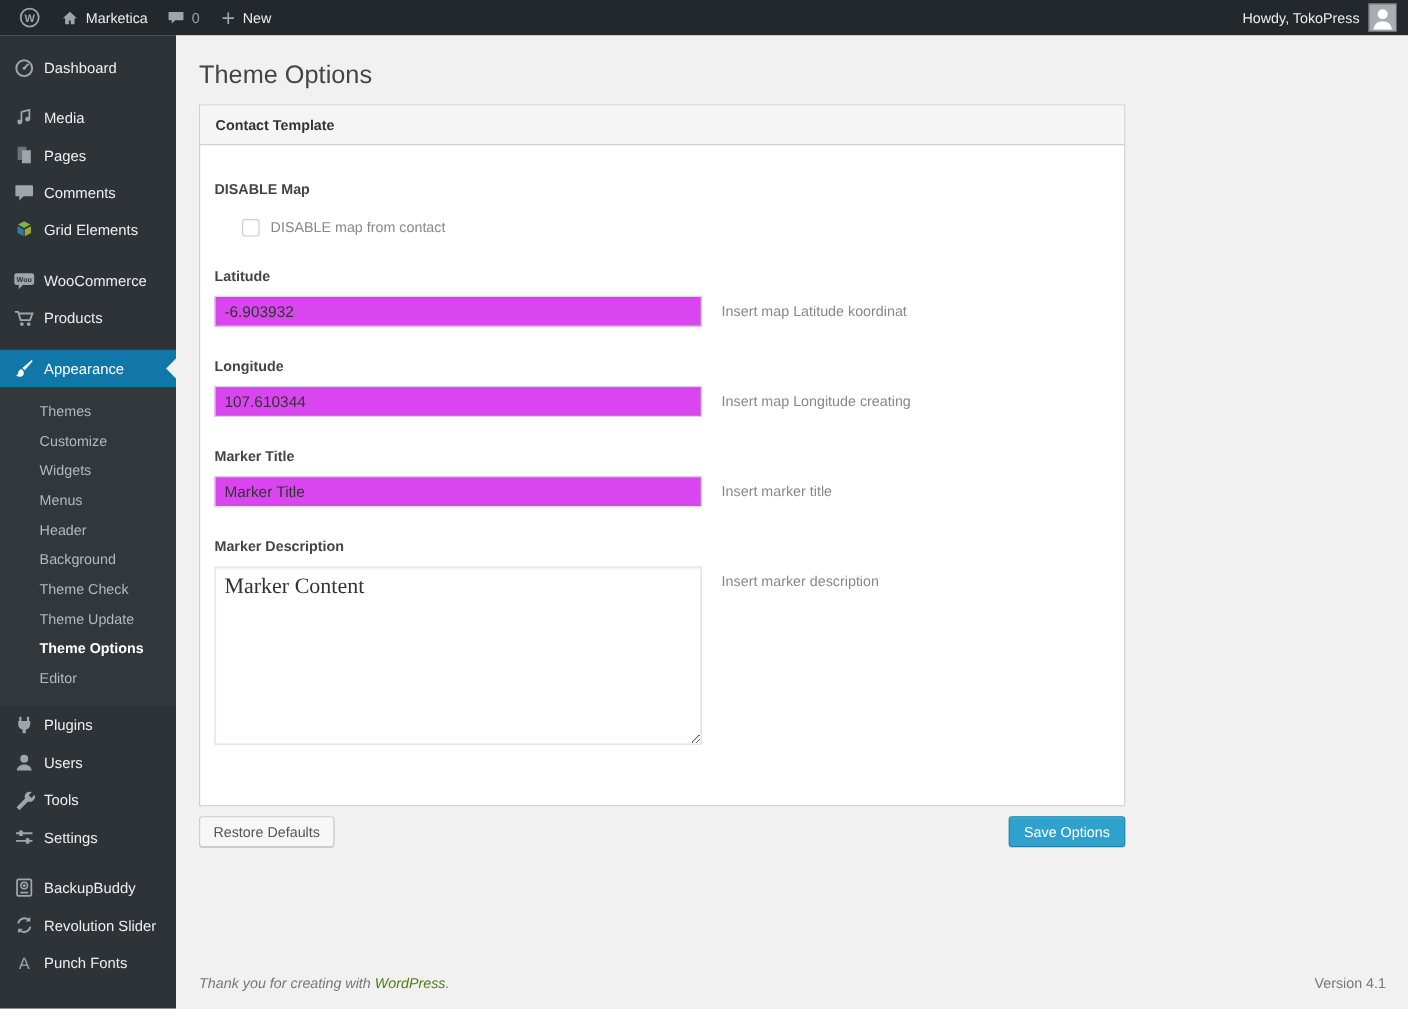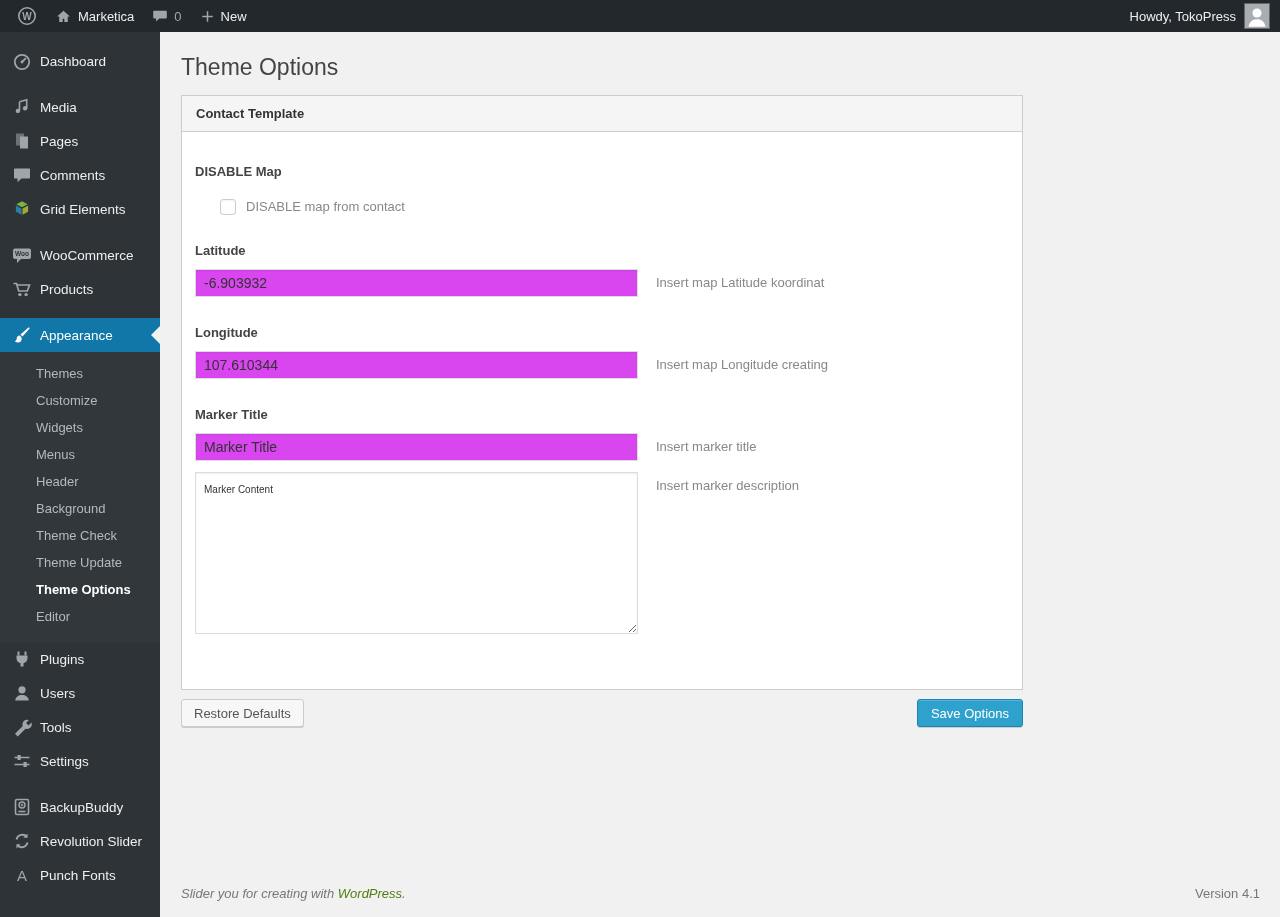--- a/index.html
+++ b/index.html
@@ -79,22 +79,22 @@
   }
   .check-label { color: #888; font-size: 13px; cursor: pointer; }
   .input-row { display: flex; align-items: flex-start; margin-top: 11px; }
   .text-input {
     width: 443px; height: 28px; padding: 3px 8px; font-size: 14px;
     font-family: "Liberation Sans", sans-serif; color: #333;
     border: 1px solid #ddd; background: #d946ef; box-shadow: inset 0 1px 2px rgba(0,0,0,.07);
     border-radius: 0; outline: none;
   }
   .textarea-input {
-    width: 443px; height: 162px; padding: 8px; font-size: 10px;
-    font-family: Liberation Sans, sans-serif; color: #333;
+    width: 443px; height: 162px; padding: 8px; font-size: 20px;
+    font-family: Liberation Serif, serif; color: #333;
     border: 1px solid #ddd; background: #fff; box-shadow: inset 0 1px 2px rgba(0,0,0,.07);
     resize: both; outline: none; line-height: 18px;
   }
   .hint { color: #888; font-size: 13px; margin-left: 18px; padding-top: 6px; }
   
   .actions { width: 842px; display: flex; justify-content: space-between; margin-top: 9px; }
   .btn-secondary {
     background: #f7f7f7; border: 1px solid #ccc; border-radius: 3px;
     color: #555; font-size: 13px; padding: 5px 12px; height: 28px; cursor: pointer;
     font-family: "Liberation Sans", sans-serif; box-shadow: 0 1px 0 #ccc;
@@ -371,33 +371,34 @@
           <input type="text" class="text-input" value="107.610344" style="">
           <span class="hint">Insert map Longitude creating</span>
         </div>
 
         <div class="field-label">Marker Title</div>
         <div class="input-row">
           <input type="text" class="text-input" value="Marker Title" style="">
           <span class="hint">Insert marker title</span>
         </div>
 
+        <div class="field-label">Marker Description</div>
         <div class="input-row">
           <textarea class="textarea-input" style="">Marker Content</textarea>
           <span class="hint">Insert marker description</span>
         </div>
 
       </div>
     </div>
 
     <div class="actions">
       <button class="btn-secondary">Restore Defaults</button>
       <button class="btn-primary">Save Options</button>
     </div>
 
     <div class="spacer"></div>
 
     <div class="content-footer">
-      <span class="thanks"><span>Slider you for creating with </span><a>WordPress</a><span>.</span></span>
+      <span class="thanks"><span>Thank you for creating with </span><a>WordPress</a><span>.</span></span>
       <span class="version">Version 4.1</span>
     </div>
   </div>
 </div>
 
 </body></html>

